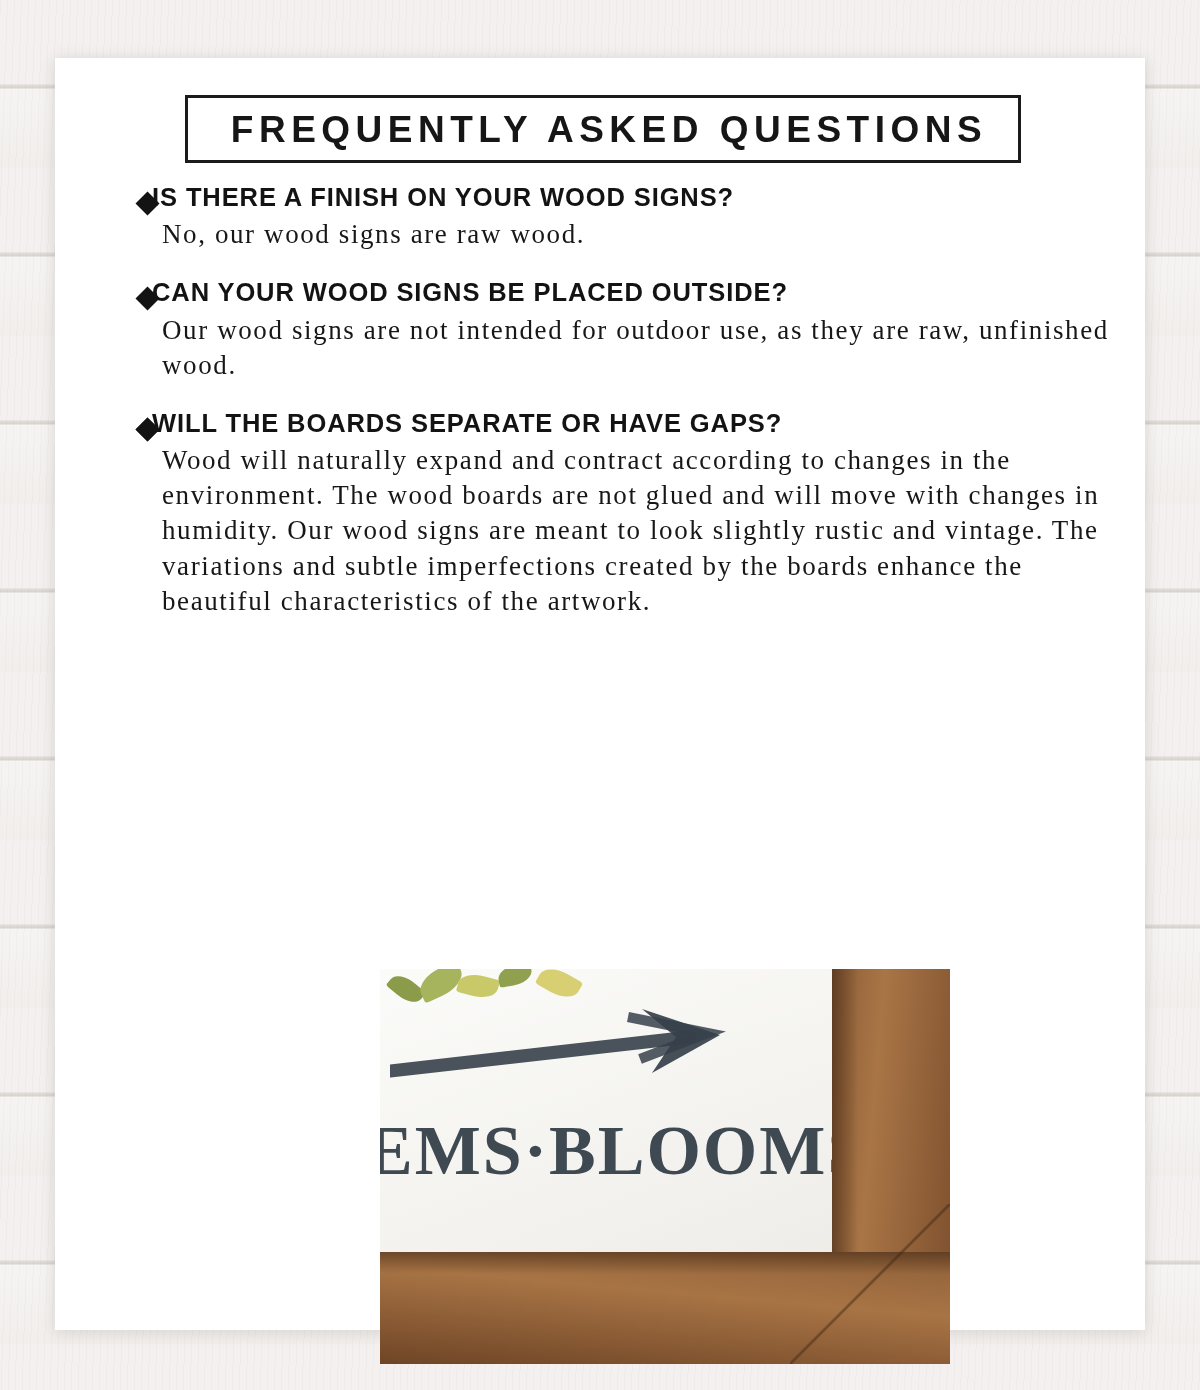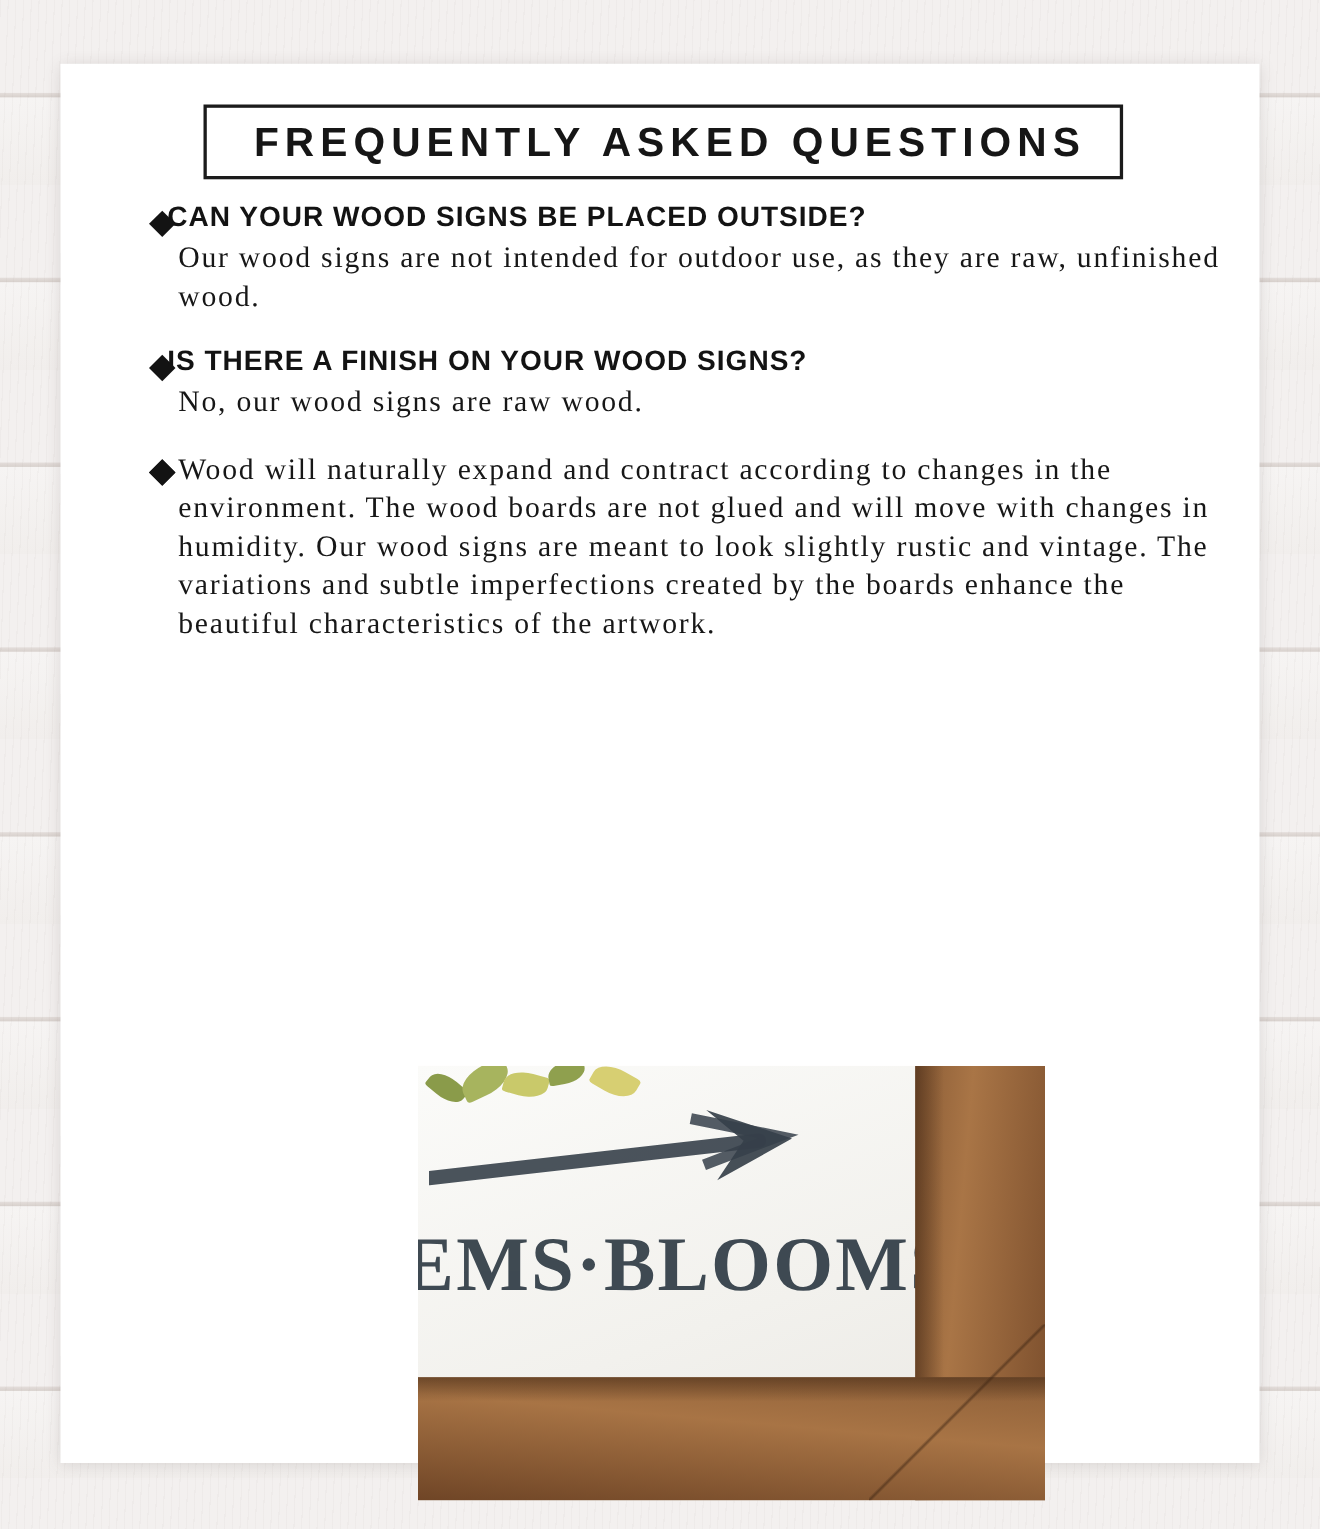--- a/index.html
+++ b/index.html
@@ -230,36 +230,37 @@
   <div class="card">
 
     <div class="title-box">
       <div class="title-text">FREQUENTLY ASKED QUESTIONS</div>
     </div>
 
     <div class="faq-list">
 
       <div class="faq-item">
         <span class="diamond-icon"></span>
+        <p class="q">IS THERE A FINISH ON YOUR WOOD SIGNS?</p>
+        <p class="a">No, our wood signs are raw wood.</p>
+      </div>
+
+      <div class="faq-item">
+        <span class="diamond-icon"></span>
         <p class="q">CAN YOUR WOOD SIGNS BE PLACED OUTSIDE?</p>
         <p class="a">Our wood signs are not intended for outdoor use, as they are raw, unfinished wood.</p>
       </div>
 
       <div class="faq-item">
         <span class="diamond-icon"></span>
-        <p class="q">IS THERE A FINISH ON YOUR WOOD SIGNS?</p>
-        <p class="a">No, our wood signs are raw wood.</p>
-      </div>
-
-      <div class="faq-item">
-        <span class="diamond-icon"></span>
-      </div>
-
-      <div class="faq-item">
-        <span class="diamond-icon"></span>
+      </div>
+
+      <div class="faq-item">
+        <span class="diamond-icon"></span>
+        <p class="q">WILL THE BOARDS SEPARATE OR HAVE GAPS?</p>
         <p class="a">Wood will naturally expand and contract according to changes in the environment. The wood boards are not glued and will move with changes in humidity. Our wood signs are meant to look slightly rustic and vintage. The variations and subtle imperfections created by the boards enhance the beautiful characteristics of the artwork.</p>
       </div>
 
     </div>
 
     <div class="photo">
       <div class="photo-inner">
 
         <div class="leaf l5"></div>
         <div class="leaf l1"></div>

